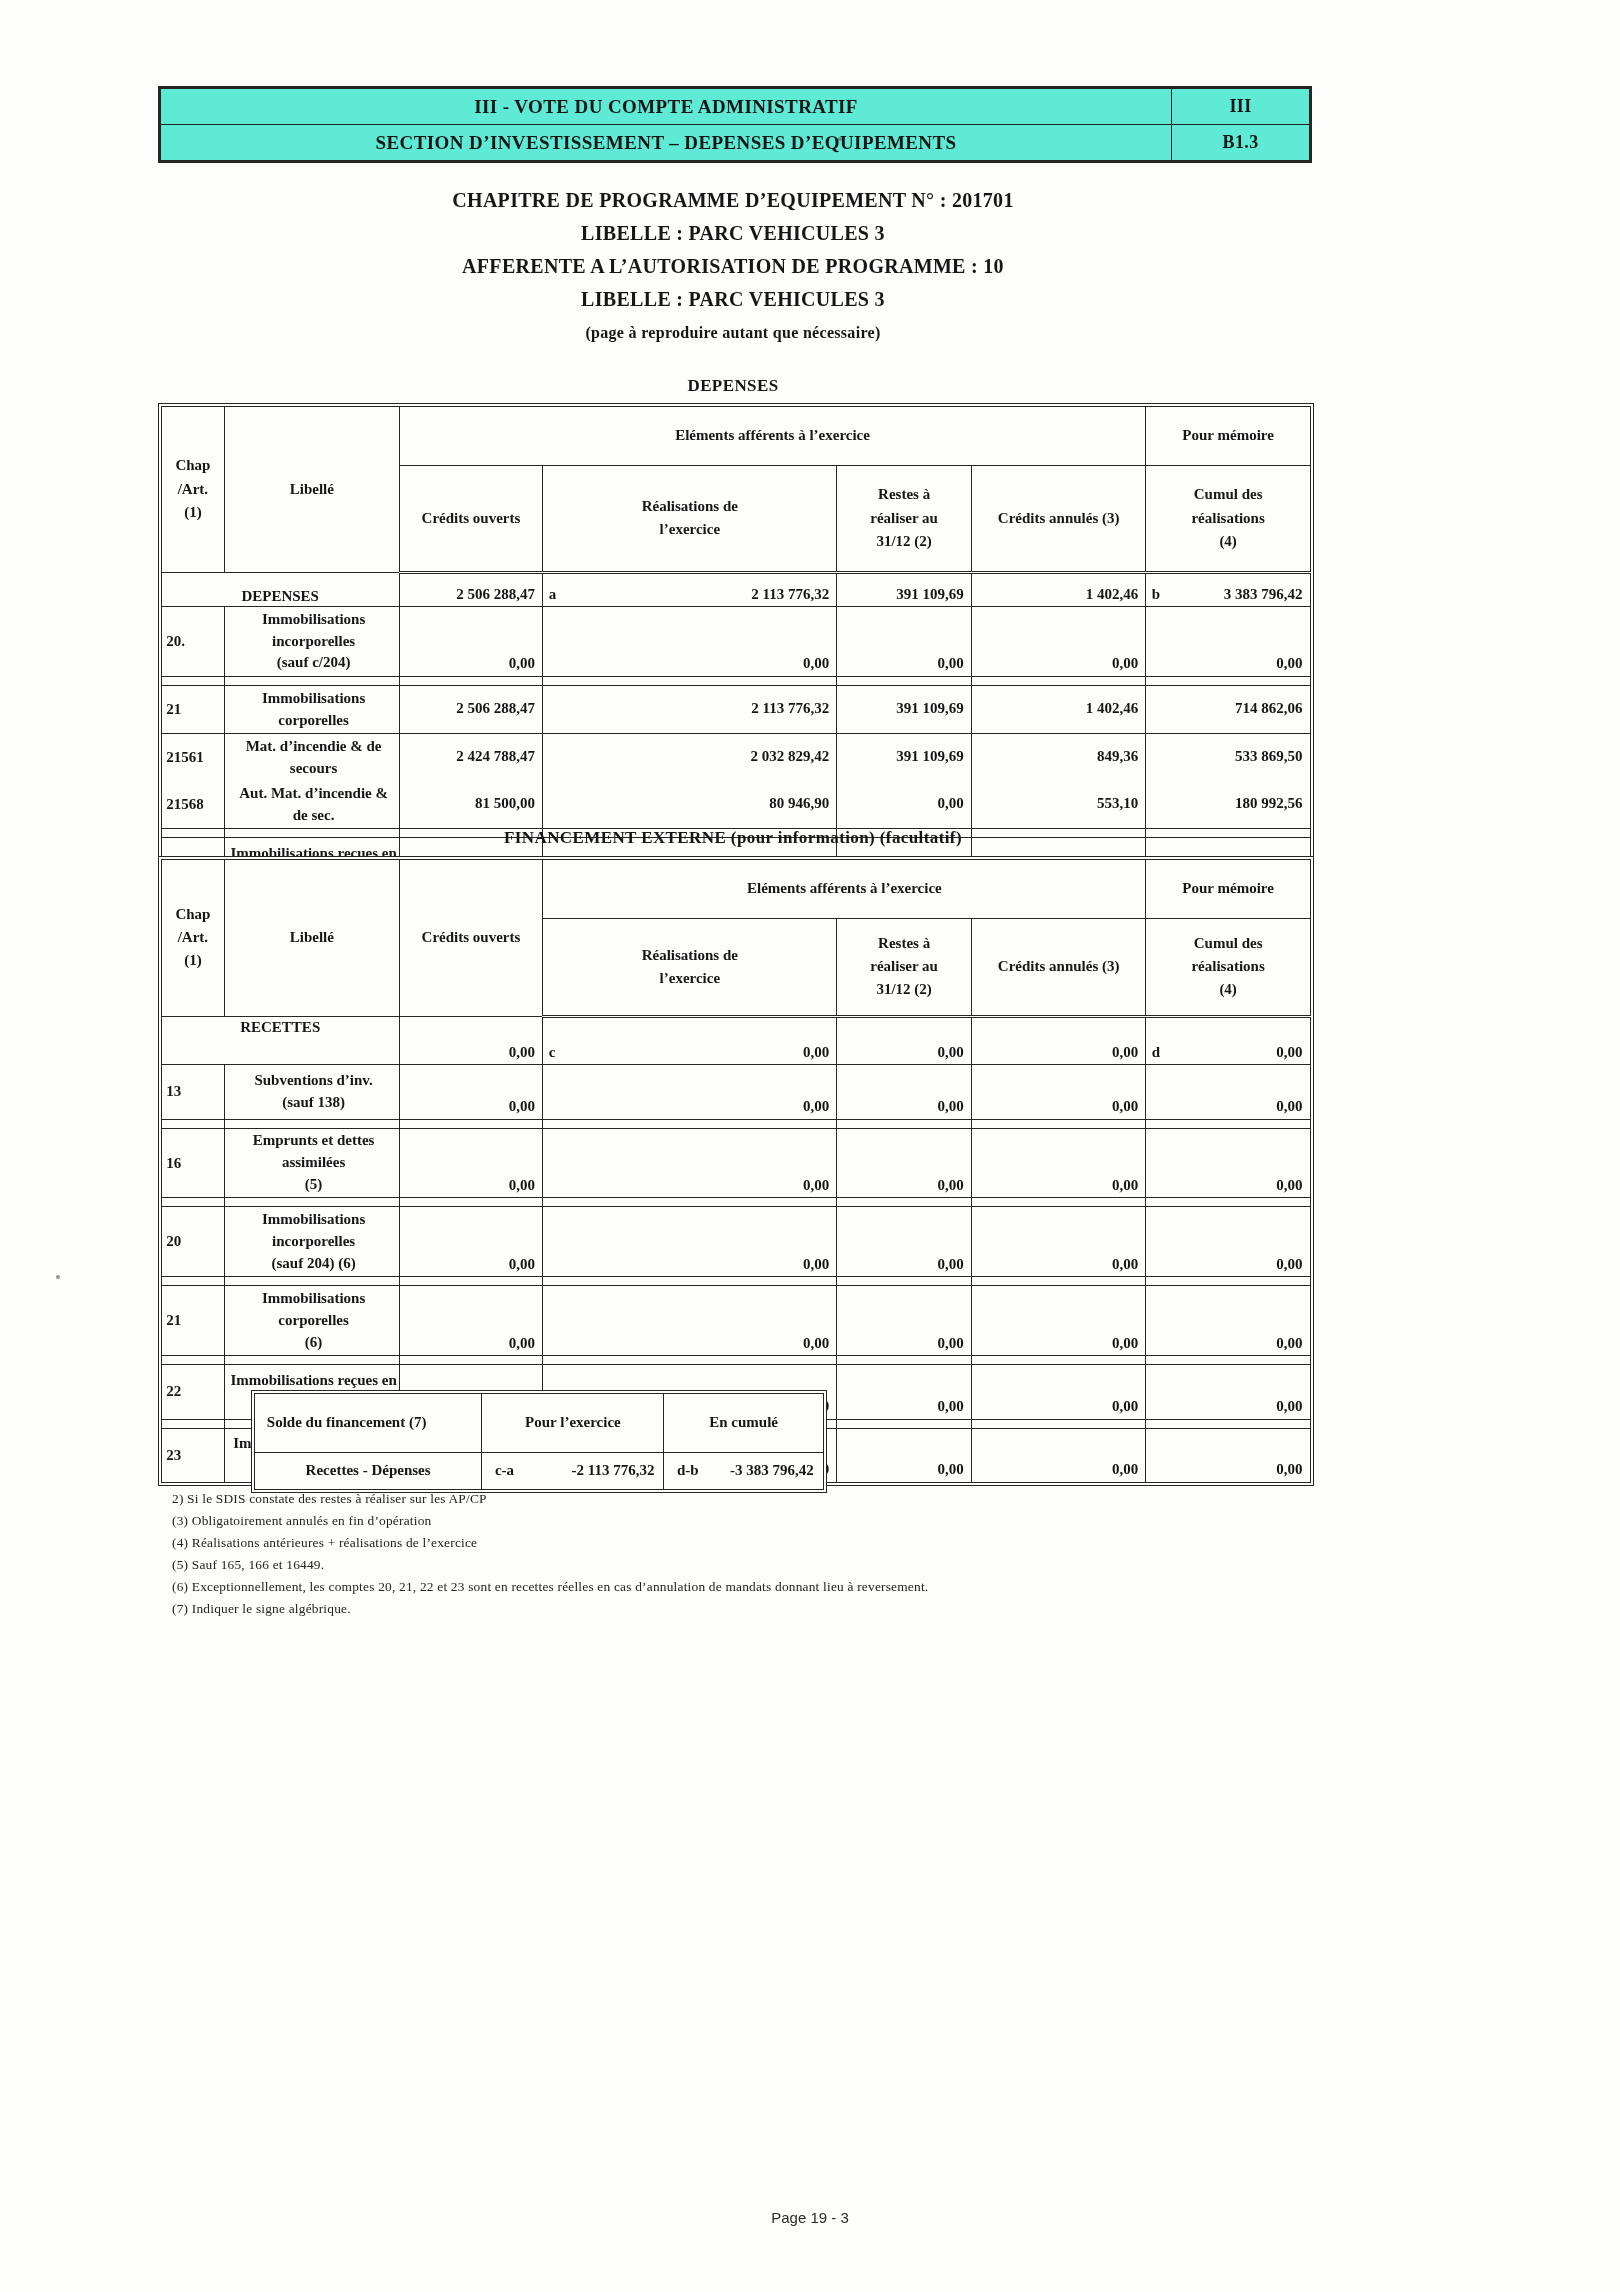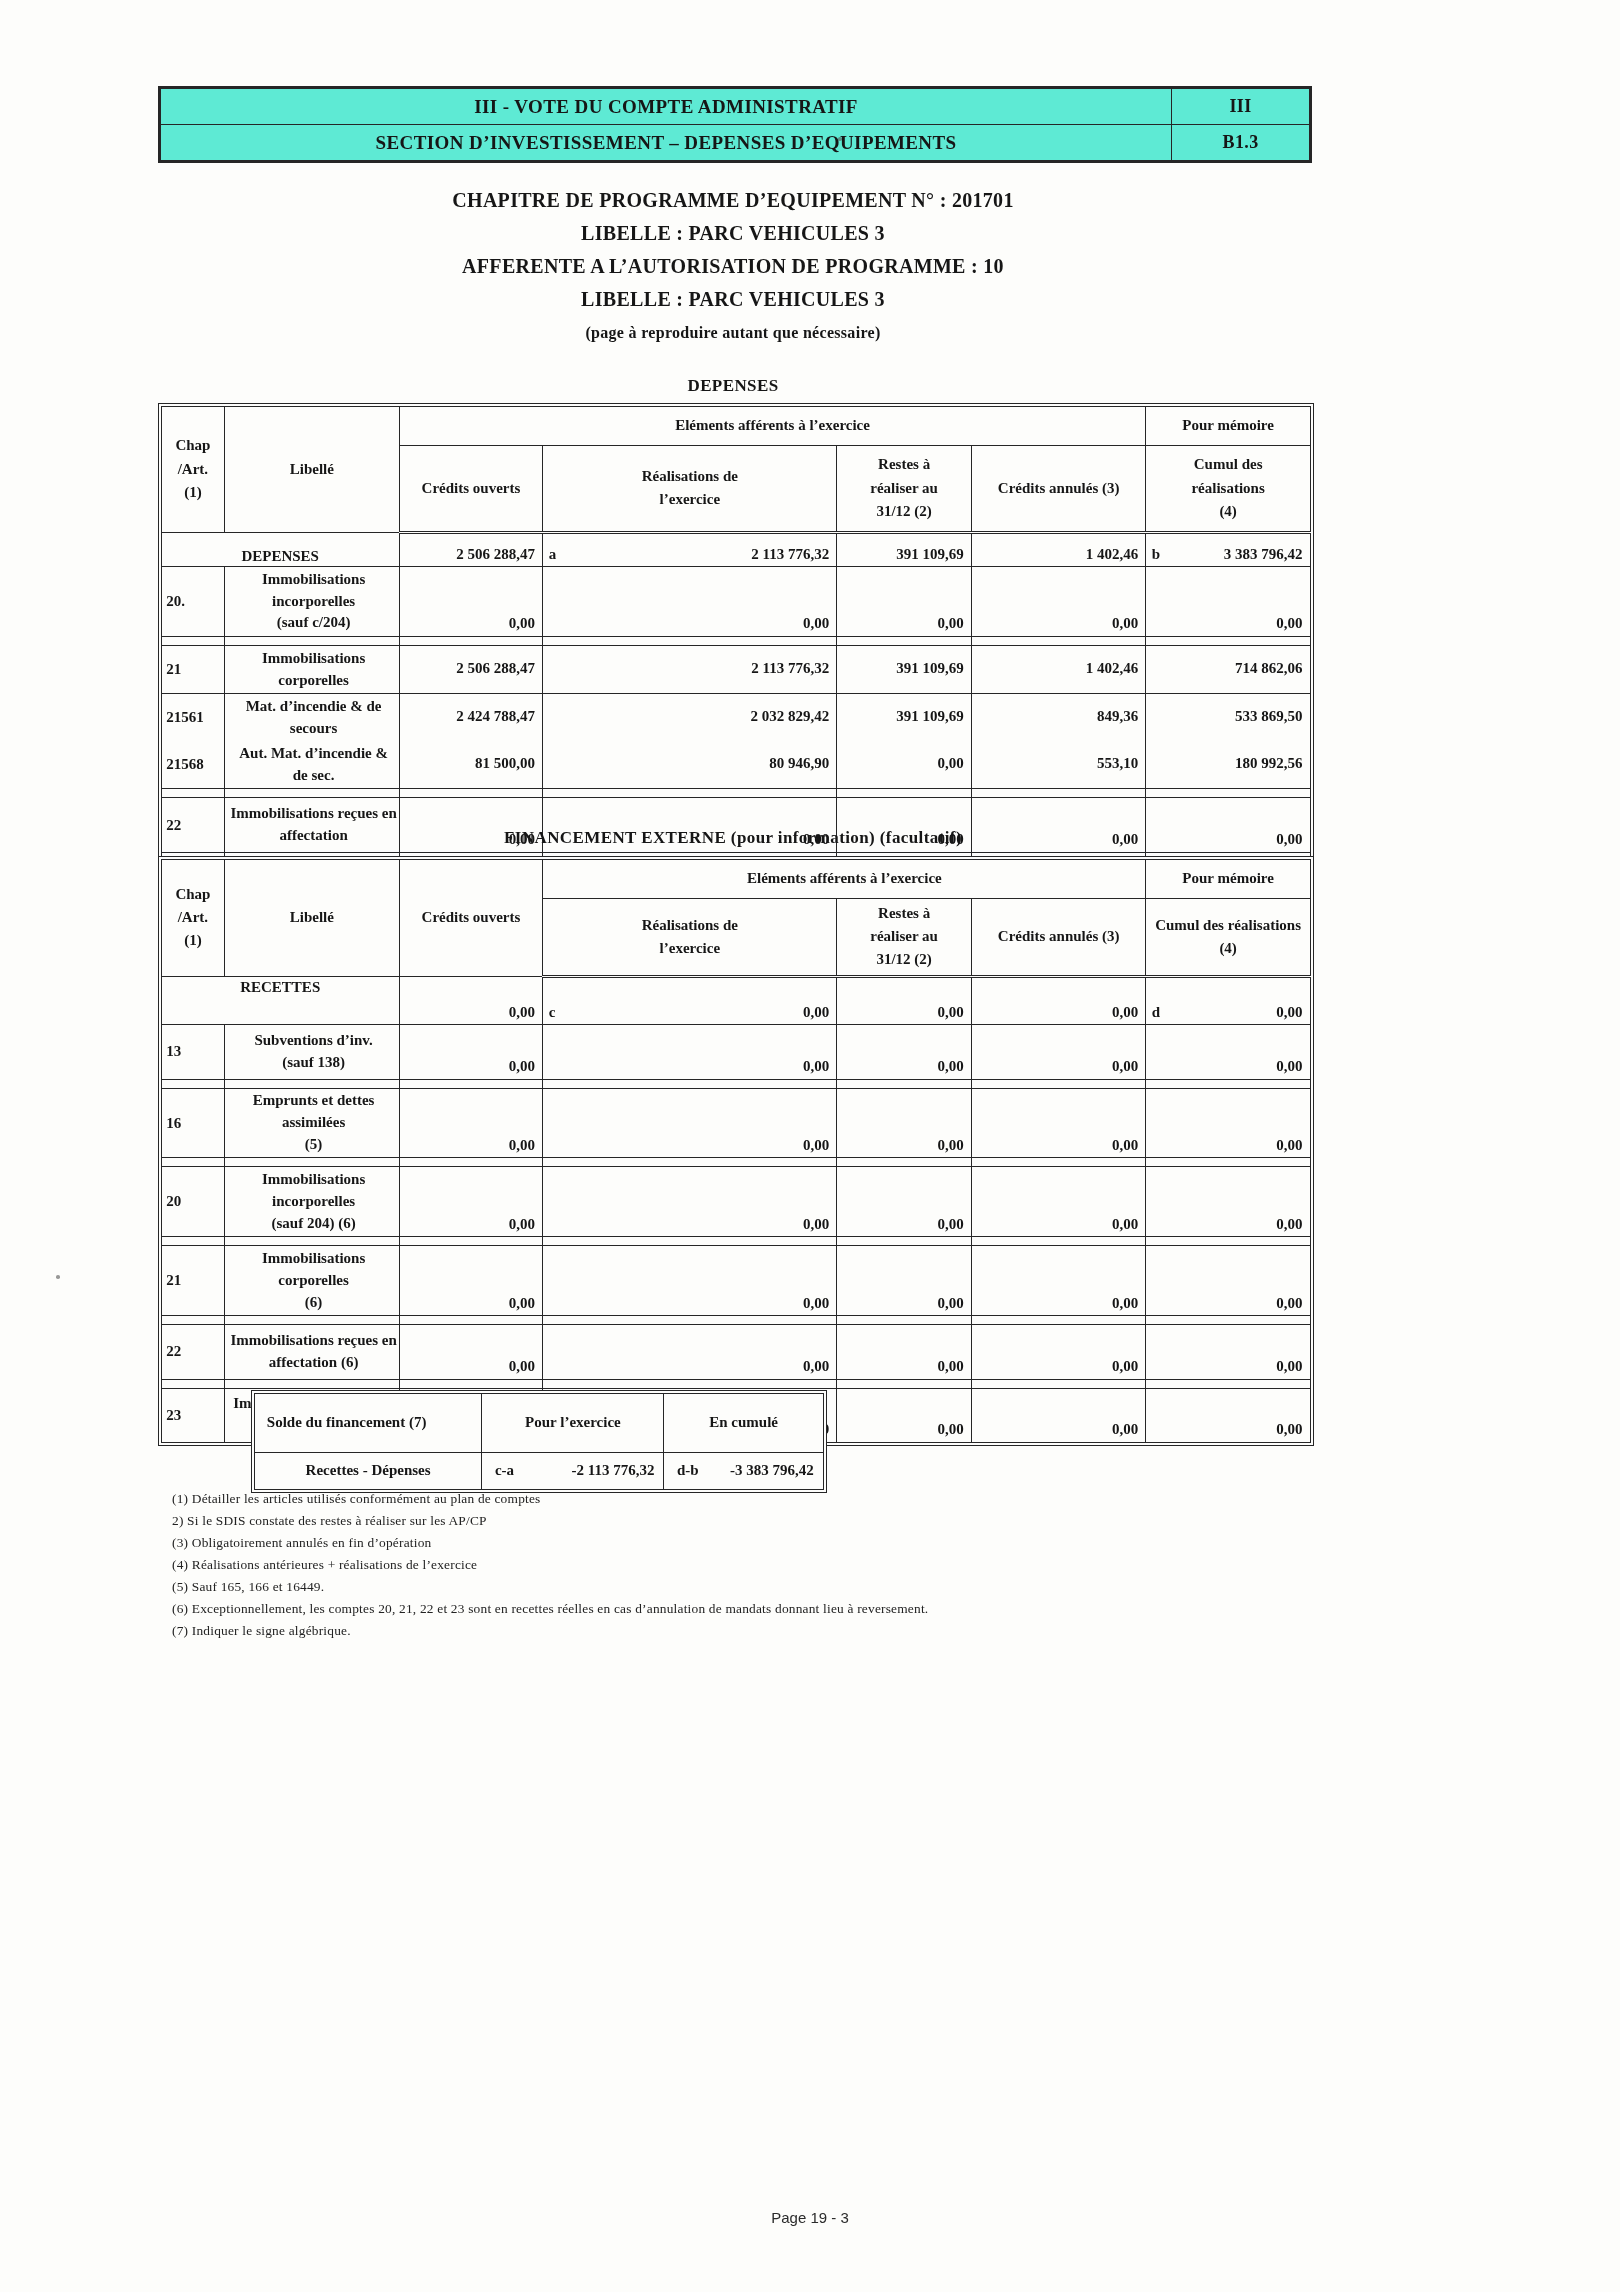--- a/index.html
+++ b/index.html
@@ -24,21 +24,21 @@
                    font-weight:bold; font-size:17px; letter-spacing:0.4px; }
   #dep-title { top:376px; }
   #fin-title { top:828px; }
   
   .tblwrap { border:1.8px solid #262626; padding:1.8px; background:#fdfdfb; position:absolute; left:158px; width:1150px; }
   #t1wrap { top:403px; }
   #t2wrap { top:856px; }
   .doc-table { border-collapse:collapse; table-layout:fixed; width:100%; }
   .doc-table th, .doc-table td { border:1.8px solid #262626; overflow:hidden; }
   .doc-table th { font-weight:bold; font-size:15px; text-align:center; vertical-align:middle;
-                  white-space:pre-line; line-height:1.55; padding:3px; }
+                  white-space:pre-line; line-height:1.55; padding:13px; }
   .doc-table thead tr.grp th { height:32px; }
   .doc-table thead tr.sub th { border-bottom:3.6px double #262626; }
   #t1 thead tr.sub th { height:79px; }
   #t2 thead tr.sub th { height:70px; }
   .doc-table td { font-weight:bold; font-size:15px; }
   .chap { text-align:left; padding:0.9px 1.8px 0.9px 4.5px; vertical-align:middle; font-size:14.3px; }
   .lib  { text-align:center; padding:1.8px 1.8px 1.8px 5.4px; vertical-align:middle; white-space:pre-line; line-height:1.45; }
   .libc { text-align:center; vertical-align:top; padding-top:2.7px; }
   .num  { text-align:right; padding:1.8px 7.2px 3.6px 1.8px; }
   td.mkc { padding:0; }
@@ -437,21 +437,20 @@
                 <span class="mk">d-b</span>
                 <span>-3 383 796,42</span>
               </div>
             </td>
       </tr>
     </tbody>
       </table>
   </div>
 
   <div class="footnotes">
-    <div class="fn">(1) Détailler les articles utilisés conformément au plan de comptes</div>
     <div class="fn">2) Si le SDIS constate des restes à réaliser sur les AP/CP</div>
     <div class="fn">(3) Obligatoirement annulés en fin d’opération</div>
     <div class="fn">(4) Réalisations antérieures + réalisations de l’exercice</div>
     <div class="fn">(5) Sauf 165, 166 et 16449.</div>
     <div class="fn">(6) Exceptionnellement, les comptes 20, 21, 22 et 23 sont en recettes réelles en cas d’annulation de mandats donnant lieu à reversement.</div>
     <div class="fn">(7) Indiquer le signe algébrique.</div>
   </div>
 
   <div class="speck" style="left:838px; top:137px;"></div>
   <div class="speck" style="left:56px; top:1275px;"></div>

